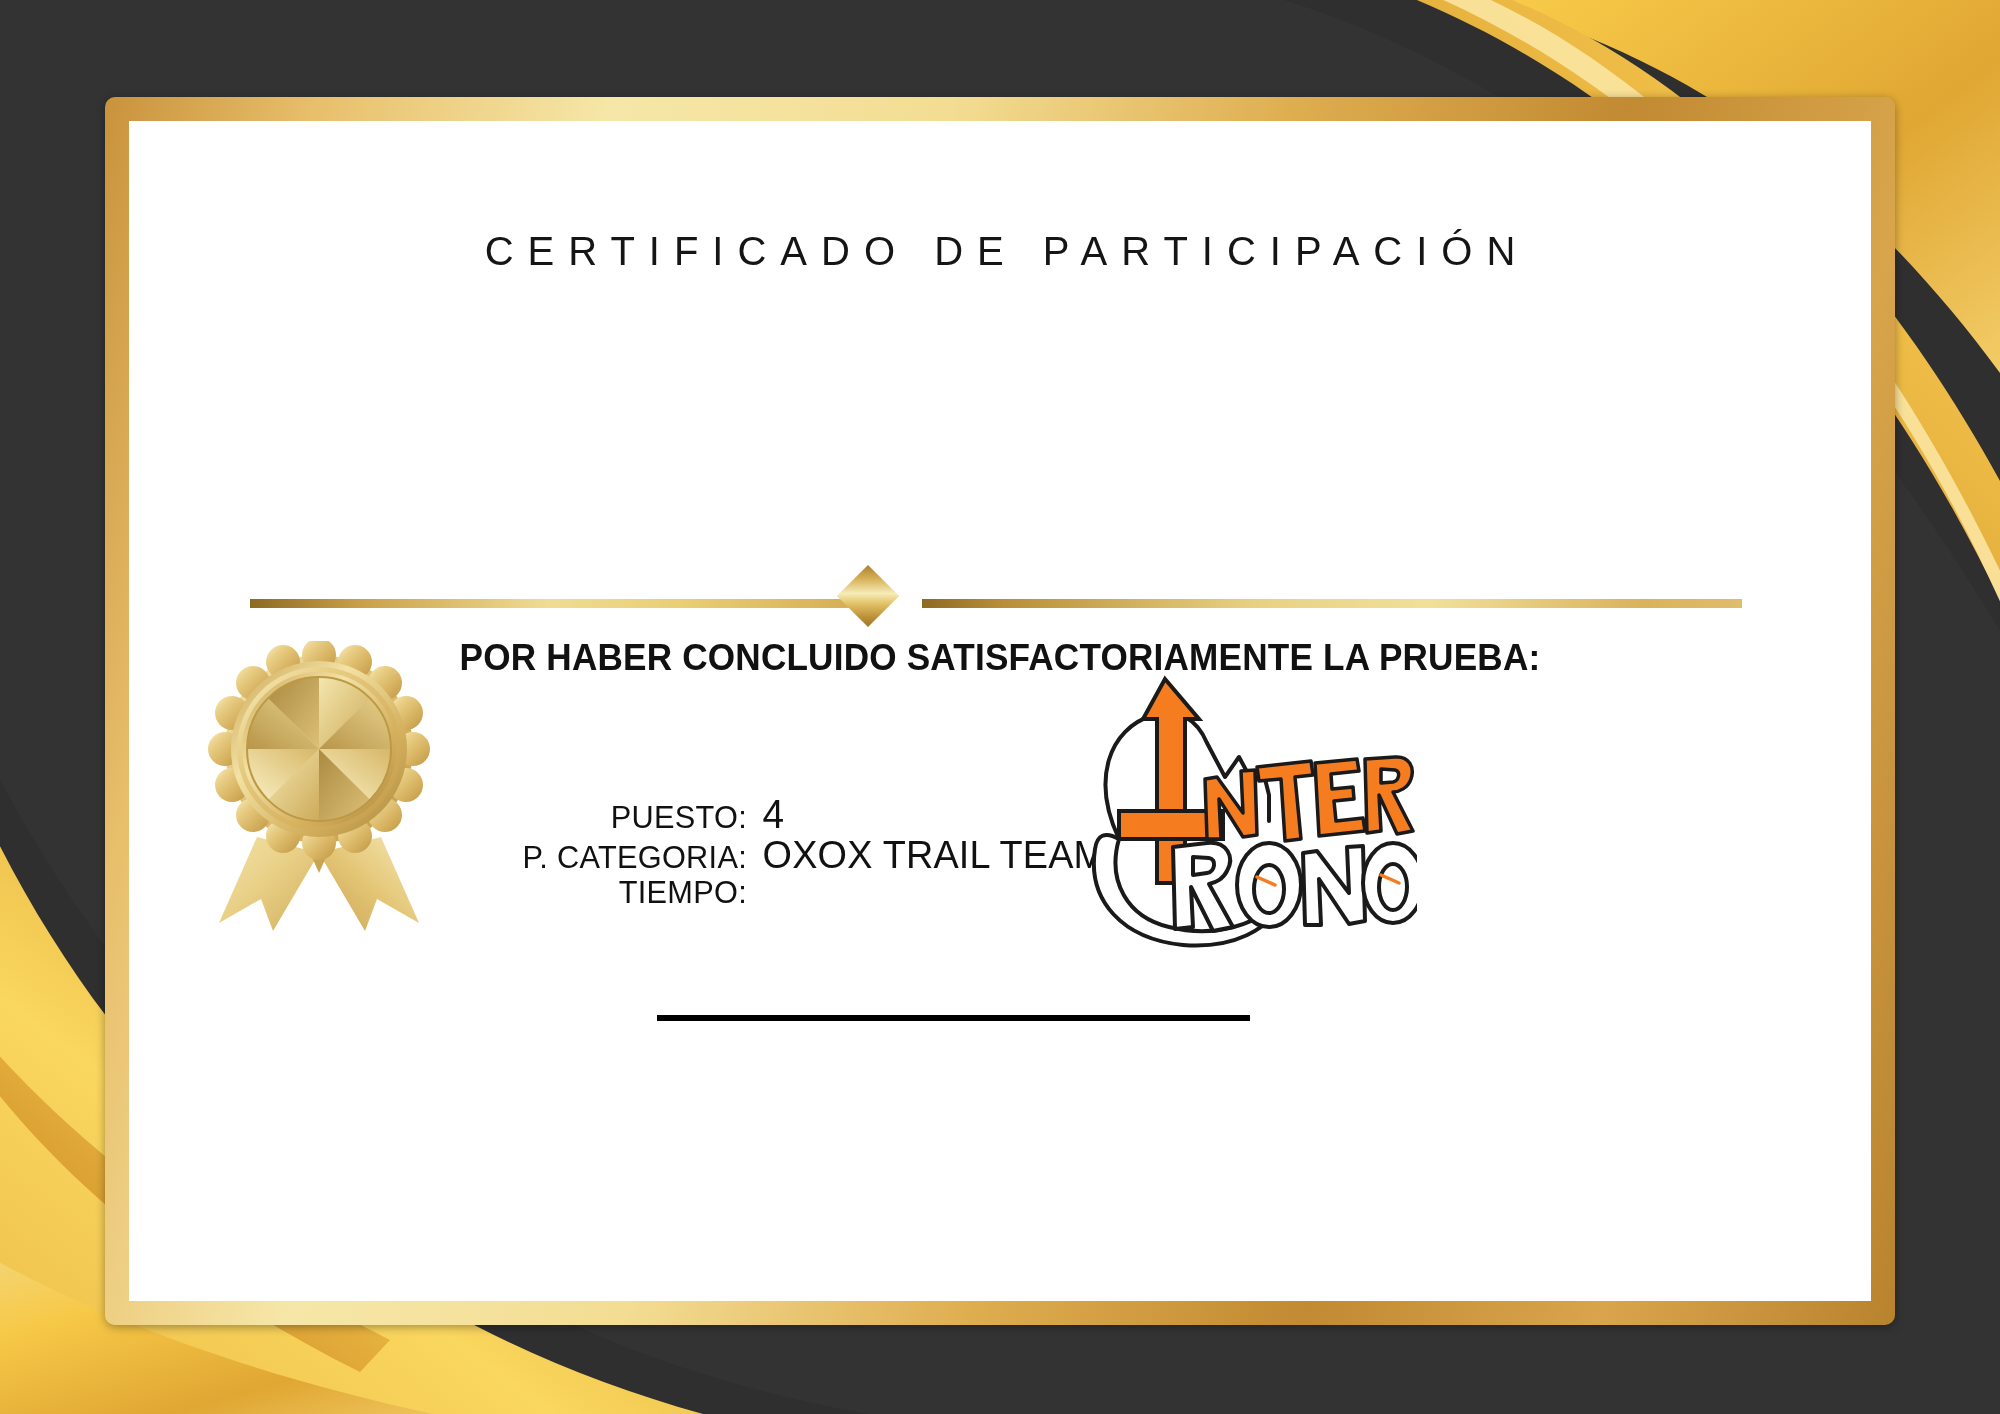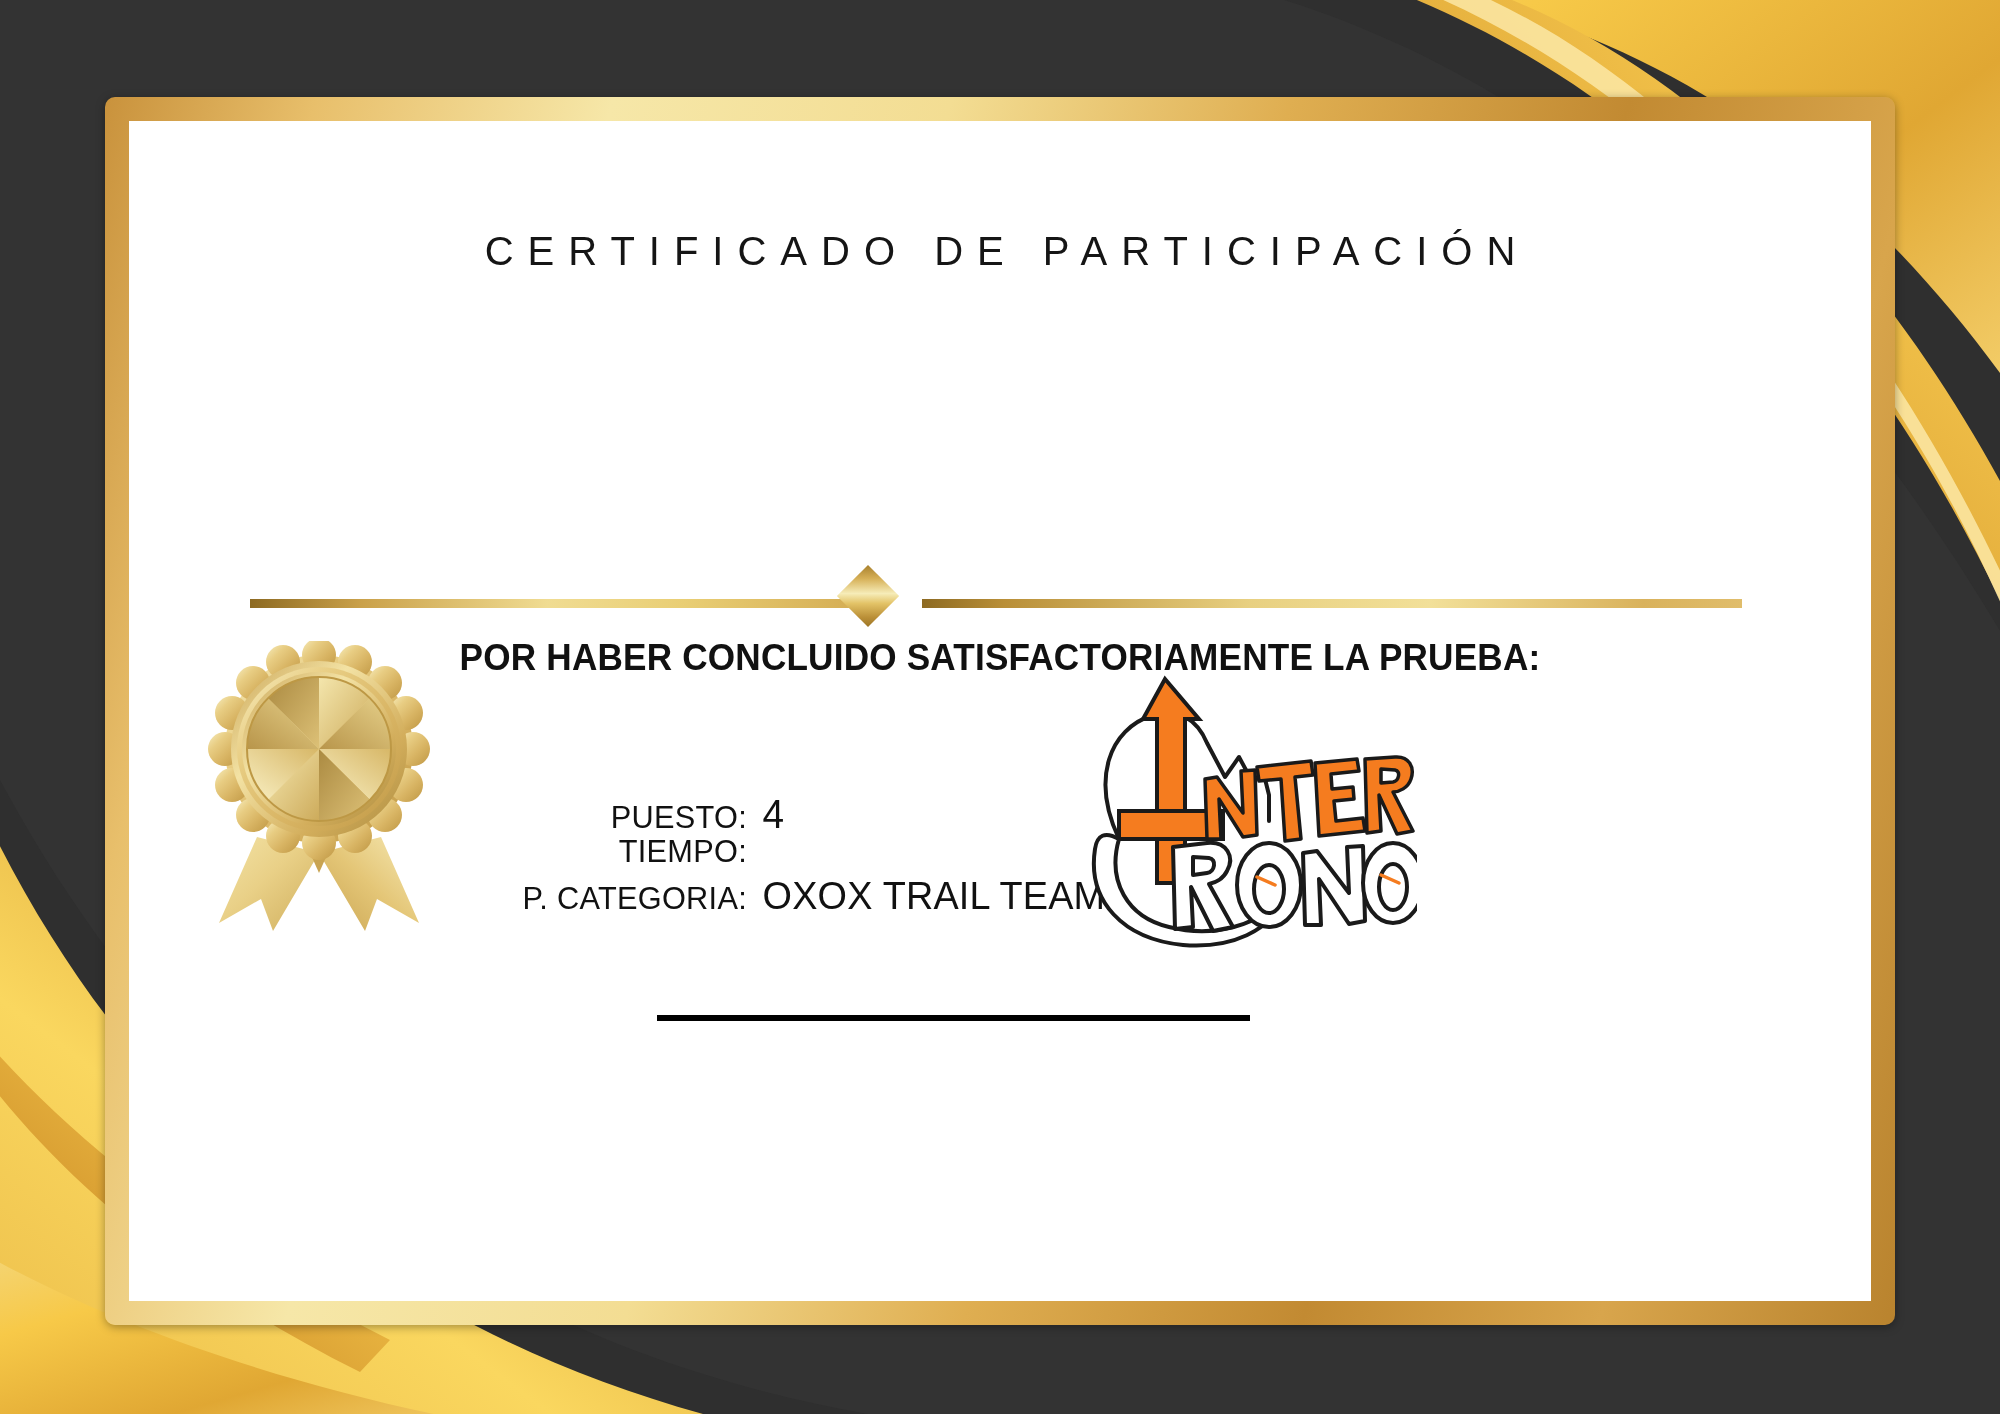--- a/index.html
+++ b/index.html
@@ -294,26 +294,26 @@
           <circle cx="120" cy="108" r="72" fill="none" stroke="#bd9845" stroke-width="2"></circle>
         </svg>
       </div>
 
       <div id="fields">
         <div class="field-row">
           <span class="field-label">PUESTO:</span>
           <span class="field-value big">4</span>
         </div>
         <div class="field-row">
+          <span class="field-label">P. CATEGORIA:</span>
+          <span class="field-value">OXOX TRAIL TEAM</span>
+        </div>
+        <div class="field-row">
           <span class="field-label">TIEMPO:</span>
           <span class="field-value"></span>
-        </div>
-        <div class="field-row">
-          <span class="field-label">P. CATEGORIA:</span>
-          <span class="field-value">OXOX TRAIL TEAM</span>
         </div>
       </div>
       <div id="sign-line"></div>
 
       <div id="logo">
         <svg viewBox="0 0 360 290" xmlns="http://www.w3.org/2000/svg" aria-hidden="true">
           <g fill="none" stroke="#1a1a1a" stroke-width="4" stroke-linejoin="round" stroke-linecap="round">
 
             <path d="M62,168 C34,108 52,58 96,44 C120,36 140,48 150,72
                      L168,106 L182,86 L196,112 L206,100 L212,124

